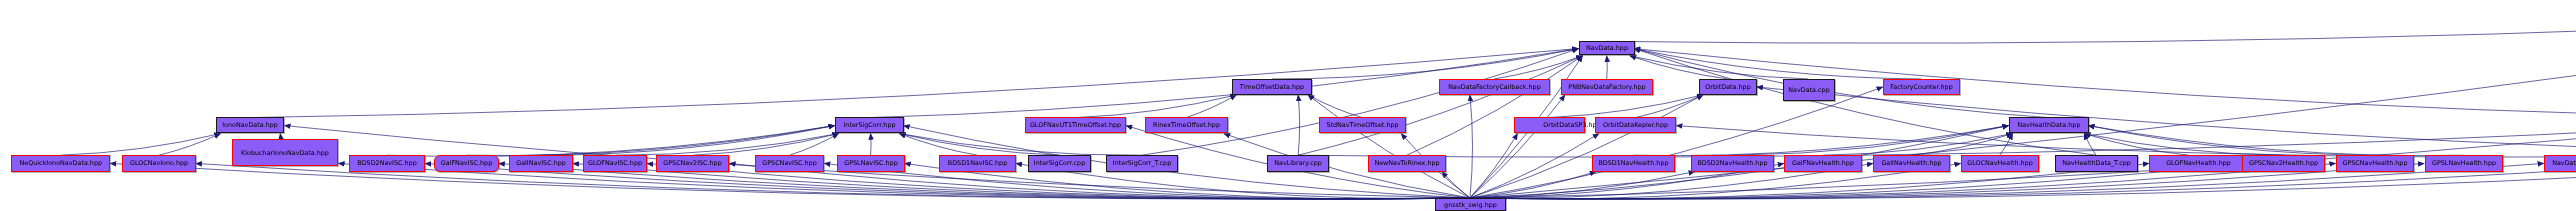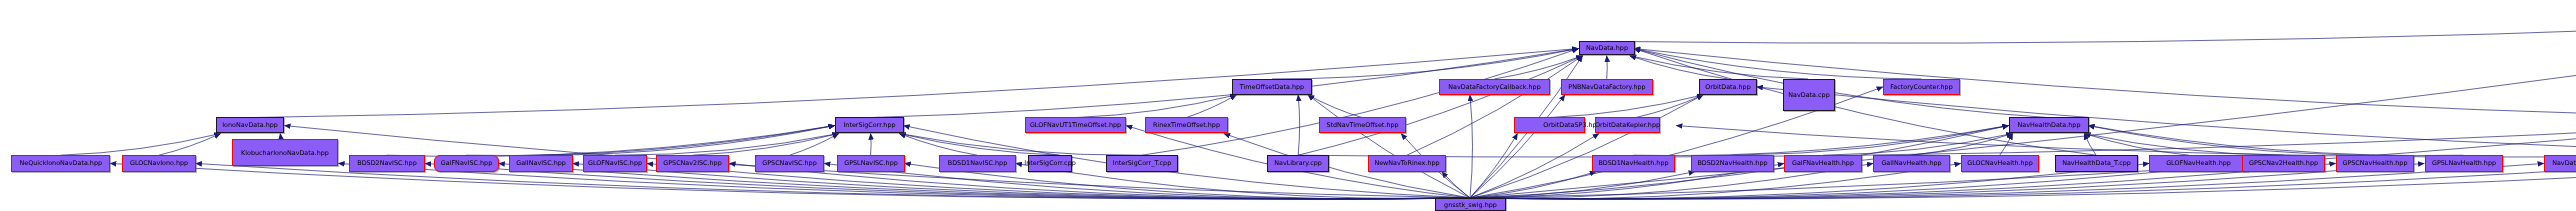--- a/index.html
+++ b/index.html
@@ -134,42 +134,42 @@
       <path d="M2853.5,384 Q3781.4848980697147,398.46863692755613 4706,317" fill="none" stroke="#191970" stroke-width="1.3" marker-end="url(#arrow)"></path>
       <path d="M2853.5,384 Q3897.2920196920577,398.4752245984248 4938,317" fill="none" stroke="#191970" stroke-width="1.3" marker-end="url(#arrow)"></path>
       <path d="M2853.5,384 Q4022.127029912217,398.48024373240366 5188,317" fill="none" stroke="#191970" stroke-width="1.3" marker-end="url(#arrow)"></path>
       <path d="M2853.5,384 Q4182.960230614781,398.48474071888944 5510,317" fill="none" stroke="#191970" stroke-width="1.3" marker-end="url(#arrow)"></path>
     </svg>
 <div class="gnode" title="NavData.hpp" style="left: 1579px; top: 41px; width: 56px; height: 14.4px;">NavData.hpp</div>
     <div class="gnode" title="TimeOffsetData.hpp" style="left: 1232px; top: 79px; width: 80px; height: 16px;">TimeOffsetData.hpp</div>
     <div class="gnode red" title="NavDataFactoryCallback.hpp" style="left: 1439px; top: 79px; width: 111px; height: 16px;">NavDataFactoryCallback.hpp</div>
     <div class="gnode red" title="PNBNavDataFactory.hpp" style="left: 1561px; top: 79px; width: 92px; height: 16px;">PNBNavDataFactory.hpp</div>
     <div class="gnode" title="OrbitData.hpp" style="left: 1699px; top: 79px; width: 58px; height: 16px;">OrbitData.hpp</div>
-    <div class="gnode" title="NavData.cpp" style="left: 1783px; top: 79px; width: 52px; height: 32px;">NavData.cpp</div>
+    <div class="gnode" title="NavData.cpp" style="left: 1783px; top: 79px; width: 52px; height: 22px;">NavData.cpp</div>
     <div class="gnode red" title="FactoryCounter.hpp" style="left: 1883px; top: 79px; width: 77px; height: 16px;">FactoryCounter.hpp</div>
     <div class="gnode" title="IonoNavData.hpp" style="left: 216px; top: 117px; width: 68px; height: 16px;">IonoNavData.hpp</div>
     <div class="gnode" title="InterSigCorr.hpp" style="left: 835px; top: 117px; width: 69px; height: 16px;">InterSigCorr.hpp</div>
     <div class="gnode red" title="GLOFNavUT1TimeOffset.hpp" style="left: 1025px; top: 117px; width: 101px; height: 16px;">GLOFNavUT1TimeOffset.hpp</div>
     <div class="gnode red" title="RinexTimeOffset.hpp" style="left: 1145px; top: 117px; width: 83px; height: 16px;">RinexTimeOffset.hpp</div>
     <div class="gnode red" title="StdNavTimeOffset.hpp" style="left: 1319px; top: 117px; width: 87px; height: 16px;">StdNavTimeOffset.hpp</div>
     <div class="gnode red" title="OrbitDataSP3.hpp" style="left: 1514px; top: 117px; width: 71px; height: 16px; padding-left: 45px;">OrbitDataSP3.hpp</div>
-    <div class="gnode red" title="OrbitDataKepler.hpp" style="left: 1595px; top: 117px; width: 65px; height: 16px;">OrbitDataKepler.hpp</div>
+    <div class="gnode red" title="OrbitDataKepler.hpp" style="left: 1595px; top: 117px; width: 81px; height: 16px;">OrbitDataKepler.hpp</div>
     <div class="gnode" title="NavHealthData.hpp" style="left: 2009px; top: 117px; width: 80px; height: 16px;">NavHealthData.hpp</div>
     <div class="gnode red" title="NeQuickIonoNavData.hpp" style="left: 11.3px; top: 155px; width: 99px; height: 16.5px;">NeQuickIonoNavData.hpp</div>
     <div class="gnode red" title="GLOCNavIono.hpp" style="left: 122px; top: 155px; width: 74px; height: 16.5px;">GLOCNavIono.hpp</div>
     <div class="gnode red" title="KlobucharIonoNavData.hpp" style="left: 232px; top: 139px; width: 106px; height: 27px;">KlobucharIonoNavData.hpp</div>
     <div class="gnode red" title="BDSD2NavISC.hpp" style="left: 349px; top: 155px; width: 76px; height: 16.5px;">BDSD2NavISC.hpp</div>
     <div class="gnode red" title="GalFNavISC.hpp" style="left: 434px; top: 155px; width: 65px; height: 16.5px; border-radius: 6px;">GalFNavISC.hpp</div>
     <div class="gnode red" title="GalINavISC.hpp" style="left: 509px; top: 155px; width: 64px; height: 16.5px;">GalINavISC.hpp</div>
     <div class="gnode red" title="GLOFNavISC.hpp" style="left: 583px; top: 155px; width: 64px; height: 16.5px;">GLOFNavISC.hpp</div>
     <div class="gnode red" title="GPSCNav2ISC.hpp" style="left: 656px; top: 155px; width: 73px; height: 16.5px;">GPSCNav2ISC.hpp</div>
     <div class="gnode red" title="GPSCNavISC.hpp" style="left: 755px; top: 155px; width: 69px; height: 16.5px;">GPSCNavISC.hpp</div>
     <div class="gnode red" title="GPSLNavISC.hpp" style="left: 837px; top: 155px; width: 68px; height: 16.5px;">GPSLNavISC.hpp</div>
     <div class="gnode red" title="BDSD1NavISC.hpp" style="left: 939px; top: 155px; width: 77px; height: 16.5px;">BDSD1NavISC.hpp</div>
-    <div class="gnode" title="InterSigCorr.cpp" style="left: 1028px; top: 155px; width: 44px; height: 16.5px;">InterSigCorr.cpp</div>
+    <div class="gnode" title="InterSigCorr.cpp" style="left: 1028px; top: 155px; width: 63px; height: 16.5px;">InterSigCorr.cpp</div>
     <div class="gnode" title="InterSigCorr_T.cpp" style="left: 1106px; top: 155px; width: 72px; height: 16.5px;">InterSigCorr_T.cpp</div>
     <div class="gnode" title="NavLibrary.cpp" style="left: 1267px; top: 155px; width: 62px; height: 16.5px;">NavLibrary.cpp</div>
     <div class="gnode red" title="NewNavToRinex.hpp" style="left: 1368px; top: 155px; width: 78px; height: 16.5px;">NewNavToRinex.hpp</div>
     <div class="gnode red" title="BDSD1NavHealth.hpp" style="left: 1592px; top: 155px; width: 83px; height: 16.5px;">BDSD1NavHealth.hpp</div>
     <div class="gnode red" title="BDSD2NavHealth.hpp" style="left: 1691px; top: 155px; width: 83px; height: 16.5px;">BDSD2NavHealth.hpp</div>
     <div class="gnode red" title="GalFNavHealth.hpp" style="left: 1784px; top: 155px; width: 78px; height: 16.5px;">GalFNavHealth.hpp</div>
     <div class="gnode red" title="GalINavHealth.hpp" style="left: 1873px; top: 155px; width: 77px; height: 16.5px;">GalINavHealth.hpp</div>
     <div class="gnode red" title="GLOCNavHealth.hpp" style="left: 1961px; top: 155px; width: 78px; height: 16.5px;">GLOCNavHealth.hpp</div>
     <div class="gnode" title="NavHealthData_T.cpp" style="left: 2055px; top: 155px; width: 83px; height: 16.5px;">NavHealthData_T.cpp</div>
     <div class="gnode red" title="GLOFNavHealth.hpp" style="left: 2149px; top: 155px; width: 99px; height: 16.5px;">GLOFNavHealth.hpp</div>

